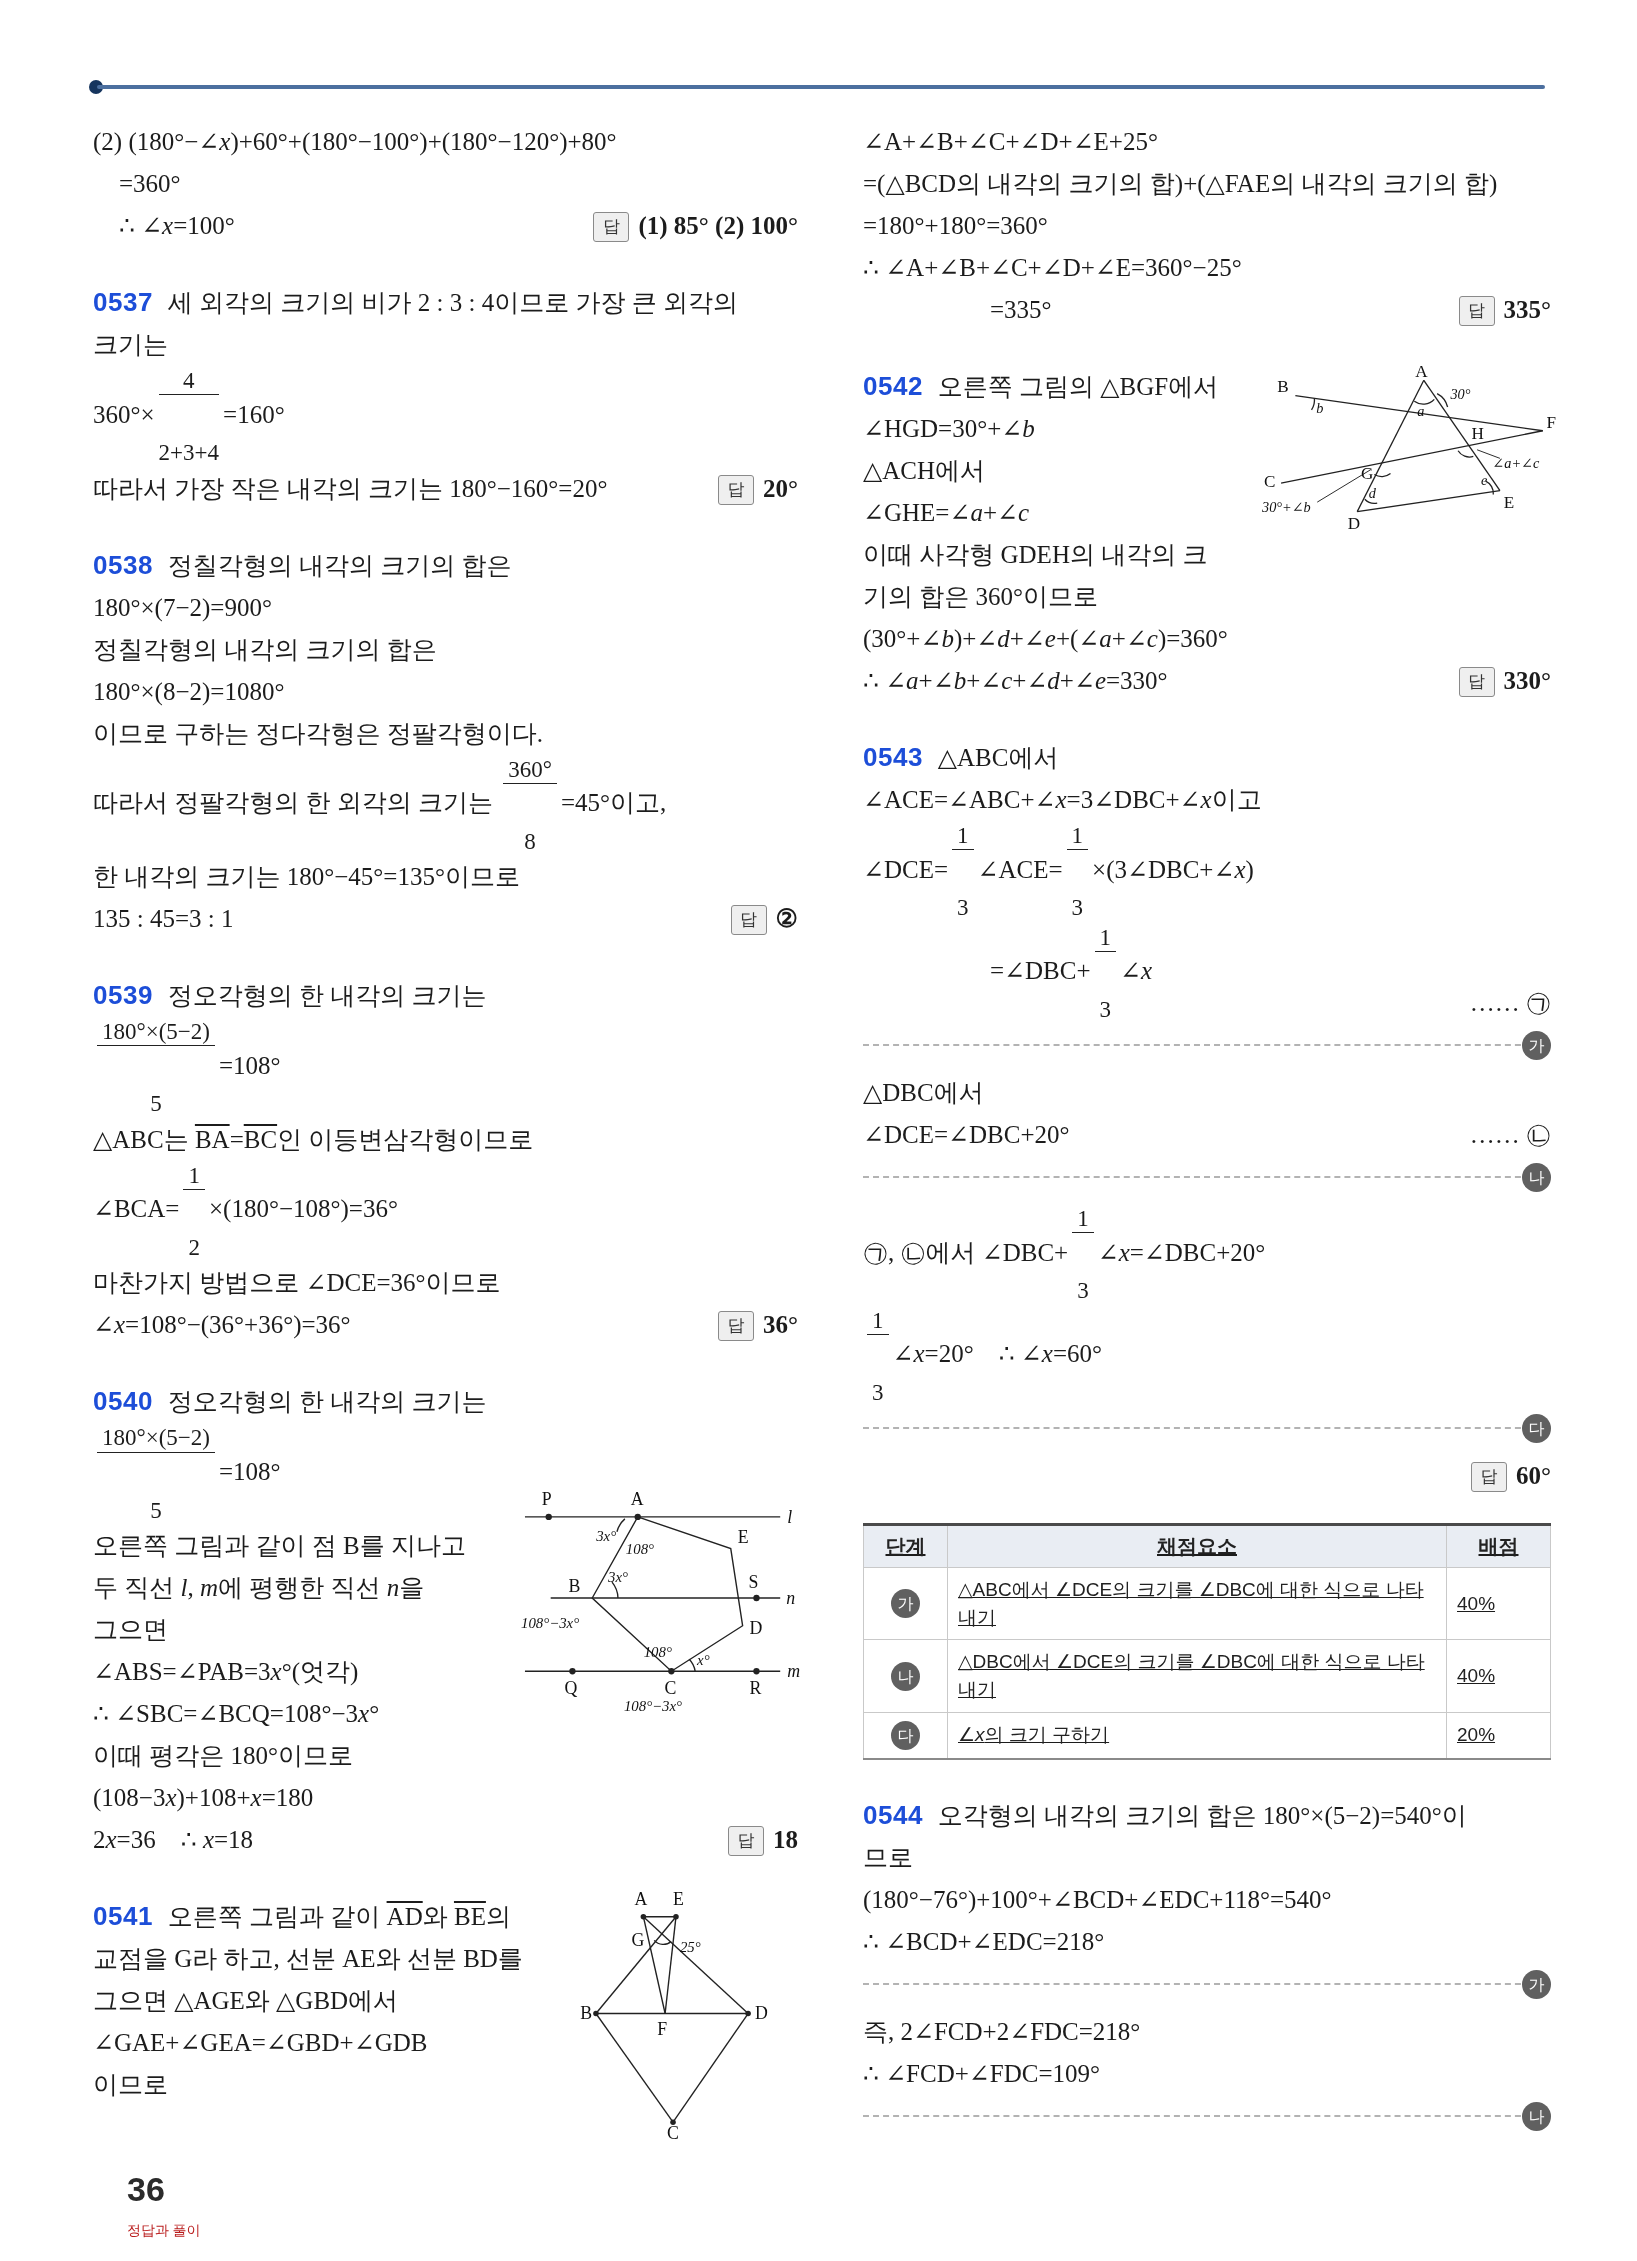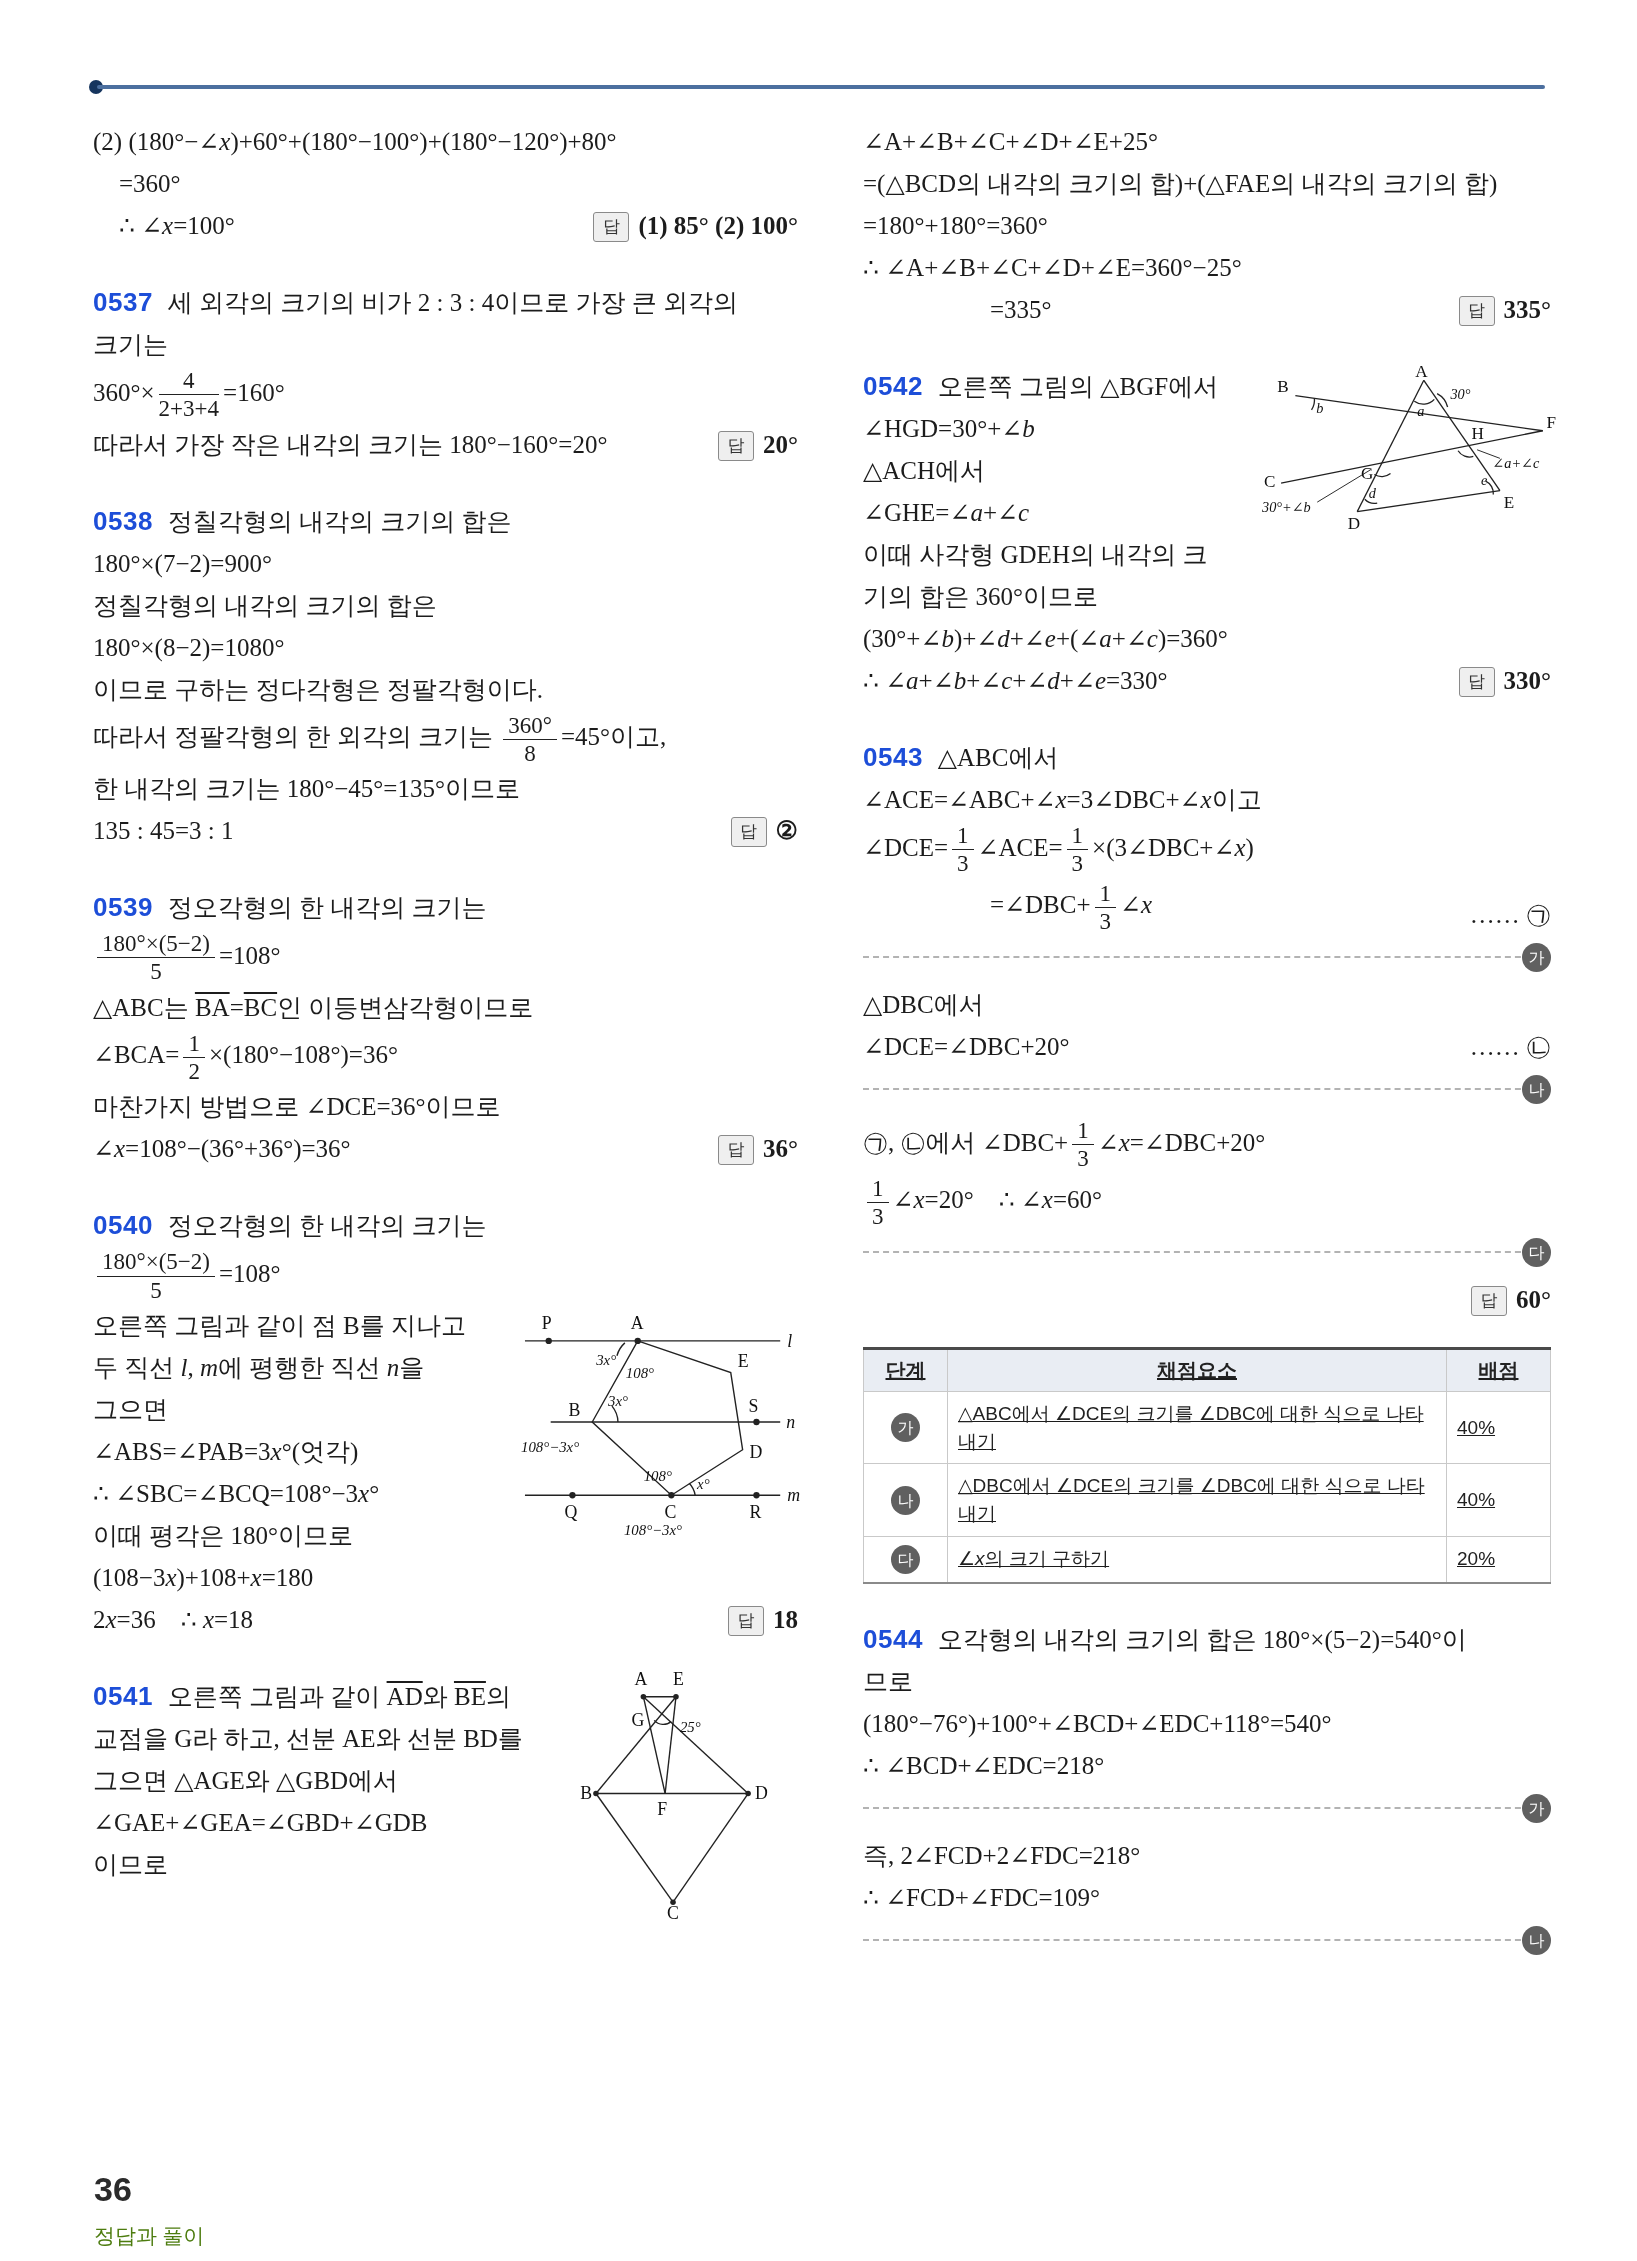--- a/index.html
+++ b/index.html
@@ -16,36 +16,36 @@
   .ind1{padding-left:26px;}
   .ind2{padding-left:127px;}
   .lright{position:absolute;right:0;bottom:4px;line-height:34px;white-space:nowrap;}
   .aval{font-weight:bold;}
   .pnum{font-family:"Liberation Sans","DejaVu Sans",sans-serif;font-weight:bold;color:#1d4ed8;
         font-size:26px;letter-spacing:0.5px;margin-right:15px;}
   i{font-style:italic;}
   .ov{text-decoration:overline;}
   .frac{display:inline-block;vertical-align:middle;text-align:center;line-height:1.1;font-size:23px;margin:2px 4px;}
   .fn{display:block;border-bottom:1.5px solid #222;padding:0 5px 1px;}
-  .fd{display:block;padding-top:1px;}
+  .fd{display:block;padding-top:1px;margin-top:44px;}
   .sep{border-top:2px dashed #b3b3b3;margin:20px 0 26px;position:relative;}
   .circ{display:inline-block;width:29px;height:29px;border-radius:50%;background:#606060;color:#fff;
         font-family:"Liberation Sans",sans-serif;font-size:16px;line-height:29px;text-align:center;}
   .sep .circ{position:absolute;right:0;top:-15px;}
   .dap{display:inline-block;min-width:24px;height:28px;line-height:28px;padding:0 5px;border:1px solid #8a8a8a;
        background:#efefef;font-size:17px;text-align:center;margin-right:9px;vertical-align:2px;
        font-family:"Liberation Sans",sans-serif;color:#333;border-radius:3px;}
   .score-table{width:100%;border-collapse:collapse;margin:26px 0 6px;font-family:"Liberation Sans","DejaVu Sans",sans-serif;border-bottom:2px solid #8a8a8a;text-decoration:underline;}
   .score-table th{background:#e9edf3;border:1px solid #c9c9c9;border-top:3px solid #4a4a4a;font-size:20px;padding:7px 6px;font-weight:bold;color:#222;}
   .score-table td{border:1px solid #c9c9c9;font-size:19px;padding:8px 10px;color:#222;line-height:1.45;}
   .c-step{text-align:center;width:63px;}
   .c-pts{text-align:left;width:83px;}
   .footer{position:absolute;left:94px;top:2170px;display:flex;align-items:baseline;gap:13px;flex-direction:column;}
   .page-num{font-family:"Liberation Sans",sans-serif;font-weight:bold;font-size:34px;color:#2b2b2b;}
-  .footer-label{font-size:21px;color:#4d7c0f;}
+  .footer-label{font-size:14px;color:#b91c1c;margin-left:33px;}
   svg{overflow:visible;}
   svg text{font-family:"Liberation Serif","DejaVu Serif",serif;font-size:18px;fill:#111;}
   svg text.ang{font-size:15px;font-style:italic;}
   svg text.it{font-style:italic;}
   #svg-d0540{position:absolute;right:-2px;top:103px;}
   #svg-d0541{position:absolute;right:28px;top:-4px;}
   #svg-d0542{position:absolute;right:-8px;top:2px;}
 </style>
 </head>
 <body>

